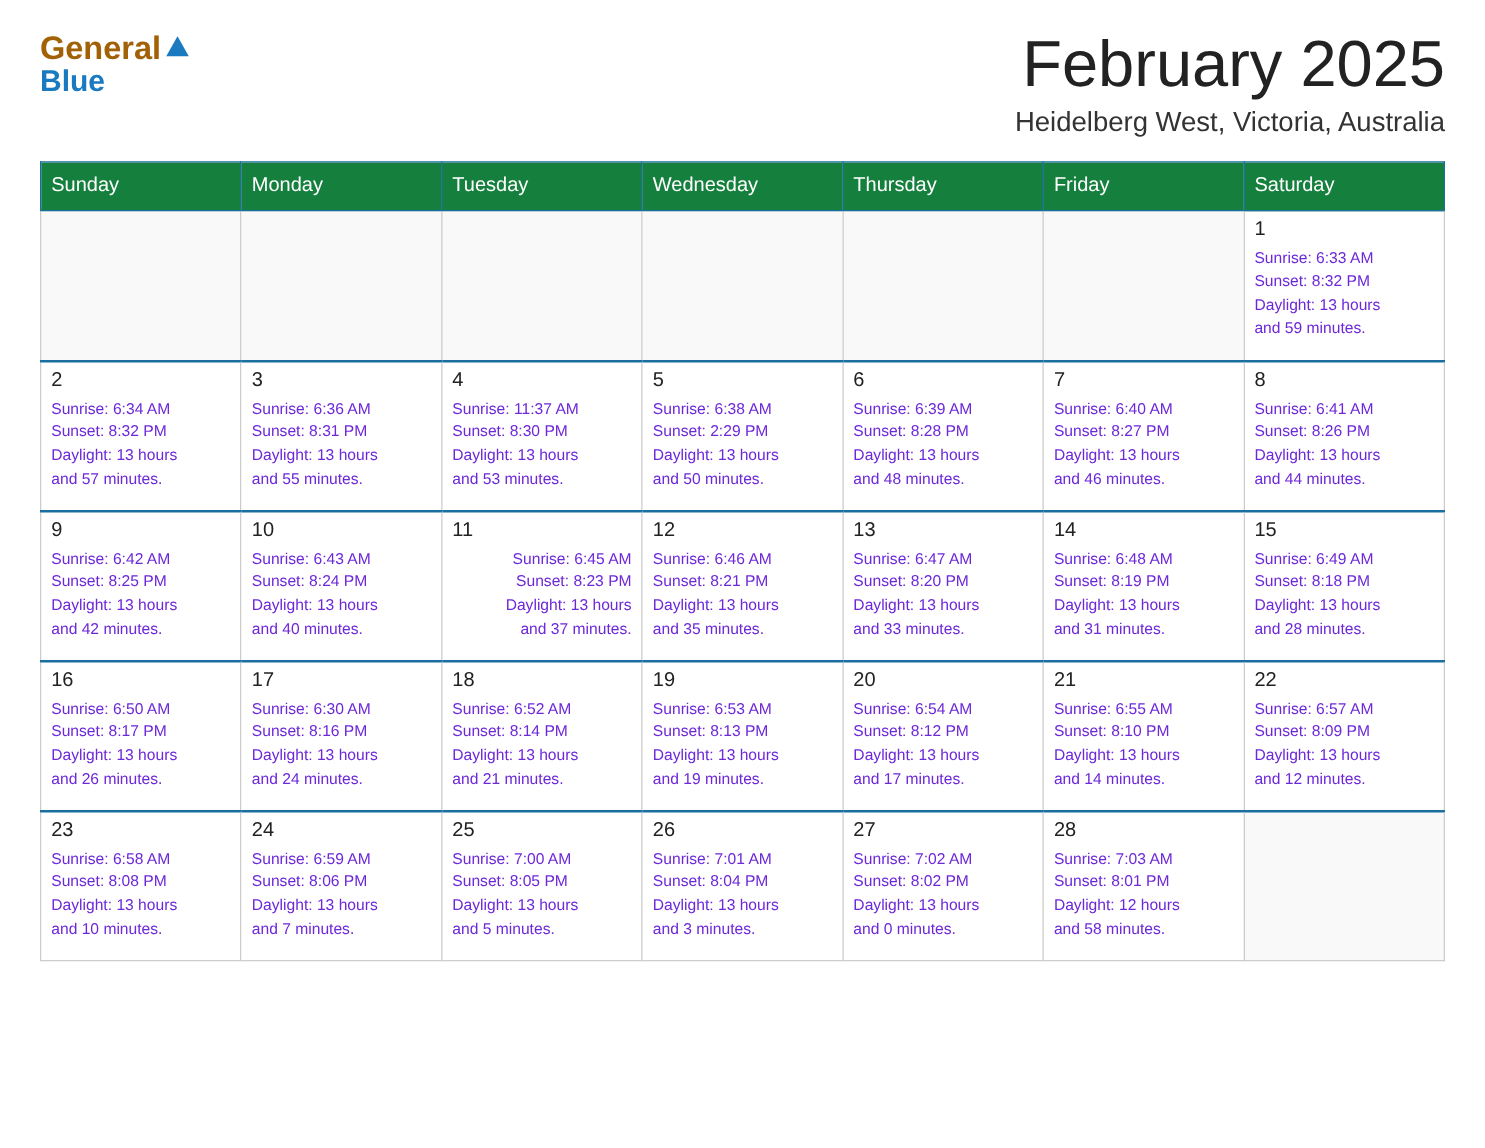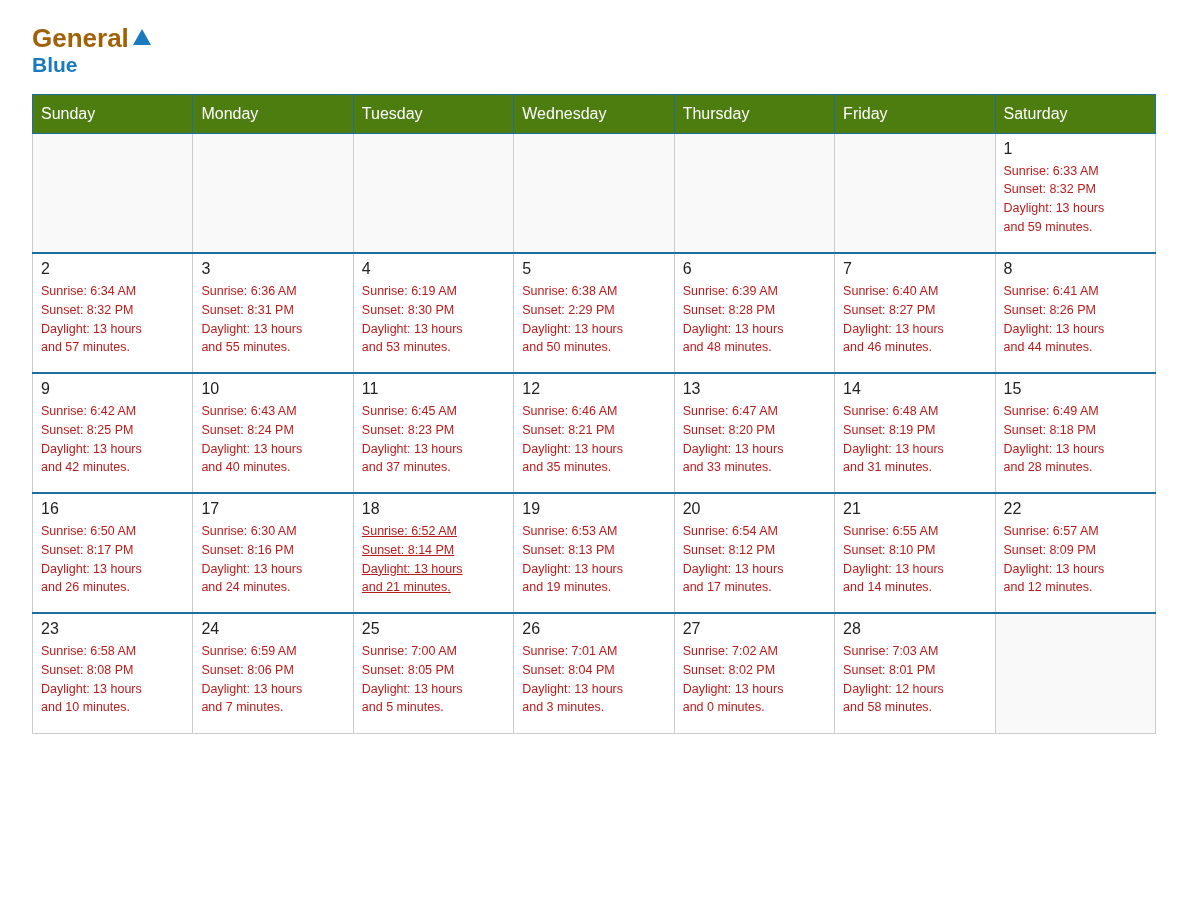--- a/index.html
+++ b/index.html
@@ -20,21 +20,21 @@
       display: flex;
       align-items: center;
       gap: 0px;
     }
     .logo-text-general {
       font-size: 26px;
       font-weight: bold;
       color: #a16207;
     }
     .logo-text-blue {
-      font-size: 21px;
+      font-size: 24px;
       font-weight: bold;
       color: #1a7abf;
     }
     .title-section {
       text-align: right;
     }
     .calendar-title {
       font-size: 52px;
       font-weight: normal;
       color: #222;
@@ -44,21 +44,21 @@
       font-size: 22px;
       color: #333;
       margin-top: 4px;
     }
     .calendar-table {
       width: 100%;
       border-collapse: collapse;
       table-layout: fixed;
     }
     .calendar-table th {
-      background-color: #4d7c0f;
+      background-color: #15803d;
       color: #fff;
       font-size: 16px;
       font-weight: normal;
       padding: 10px 8px;
       text-align: left;
       border: 1px solid #1a6fa0;
     }
     .calendar-table td {
       border: 1px solid #ccc;
       vertical-align: top;
@@ -71,21 +71,21 @@
     }
     .day-number {
       font-size: 16px;
       font-weight: normal;
       color: #222;
       display: block;
       margin-bottom: 4px;
     }
     .day-info {
       font-size: 12.5px;
-      color: #b91c1c;
+      color: #6d28d9;
       line-height: 1.5;
     }
     .row-divider td {
       border-top: 2px solid #1a6fa0;
     }
   </style>
 </head>
 <body>
 
 <div class="header-section">
@@ -95,20 +95,24 @@
         <span class="logo-text-general">General</span>
         <svg width="22" height="22" viewBox="0 0 22 22">
           <polygon points="11,2 20,18 2,18" fill="#1a7abf"></polygon>
         </svg>
       </div>
       <div>
         <span class="logo-text-blue">Blue</span>
       </div>
     </div>
   </div>
+  <div class="title-section">
+    <div class="calendar-title">February 2025</div>
+    <div class="calendar-subtitle">Heidelberg West, Victoria, Australia</div>
+  </div>
 </div>
 
 <table class="calendar-table">
   <thead>
     <tr>
     <th>Sunday</th>
         <th>Monday</th>
         <th>Tuesday</th>
         <th>Wednesday</th>
         <th>Thursday</th>
@@ -142,21 +146,21 @@
         </td>
         <td>
           <span class="day-number">3</span>
           <div class="day-info" style="white-space: pre-line;">Sunrise: 6:36 AM
 Sunset: 8:31 PM
 Daylight: 13 hours
 and 55 minutes.</div>
         </td>
         <td>
           <span class="day-number">4</span>
-          <div class="day-info" style="white-space: pre-line;">Sunrise: 6:19 AM
+          <div class="day-info" style="white-space: pre-line;">Sunrise: 11:37 AM
 Sunset: 8:30 PM
 Daylight: 13 hours
 and 53 minutes.</div>
         </td>
         <td>
           <span class="day-number">5</span>
           <div class="day-info" style="white-space: pre-line;">Sunrise: 6:38 AM
 Sunset: 2:29 PM
 Daylight: 13 hours
 and 50 minutes.</div>
@@ -193,21 +197,21 @@
         </td>
         <td>
           <span class="day-number">10</span>
           <div class="day-info" style="white-space: pre-line;">Sunrise: 6:43 AM
 Sunset: 8:24 PM
 Daylight: 13 hours
 and 40 minutes.</div>
         </td>
         <td>
           <span class="day-number">11</span>
-          <div class="day-info" style="white-space: pre-line;">Sunrise: 6:45 AM
+          <div class="day-info" style="white-space: pre-line; text-align: right;">Sunrise: 6:45 AM
 Sunset: 8:23 PM
 Daylight: 13 hours
 and 37 minutes.</div>
         </td>
         <td>
           <span class="day-number">12</span>
           <div class="day-info" style="white-space: pre-line;">Sunrise: 6:46 AM
 Sunset: 8:21 PM
 Daylight: 13 hours
 and 35 minutes.</div>
@@ -244,21 +248,21 @@
         </td>
         <td>
           <span class="day-number">17</span>
           <div class="day-info" style="white-space: pre-line;">Sunrise: 6:30 AM
 Sunset: 8:16 PM
 Daylight: 13 hours
 and 24 minutes.</div>
         </td>
         <td>
           <span class="day-number">18</span>
-          <div class="day-info" style="white-space: pre-line; text-decoration: underline;">Sunrise: 6:52 AM
+          <div class="day-info" style="white-space: pre-line;">Sunrise: 6:52 AM
 Sunset: 8:14 PM
 Daylight: 13 hours
 and 21 minutes.</div>
         </td>
         <td>
           <span class="day-number">19</span>
           <div class="day-info" style="white-space: pre-line;">Sunrise: 6:53 AM
 Sunset: 8:13 PM
 Daylight: 13 hours
 and 19 minutes.</div>

